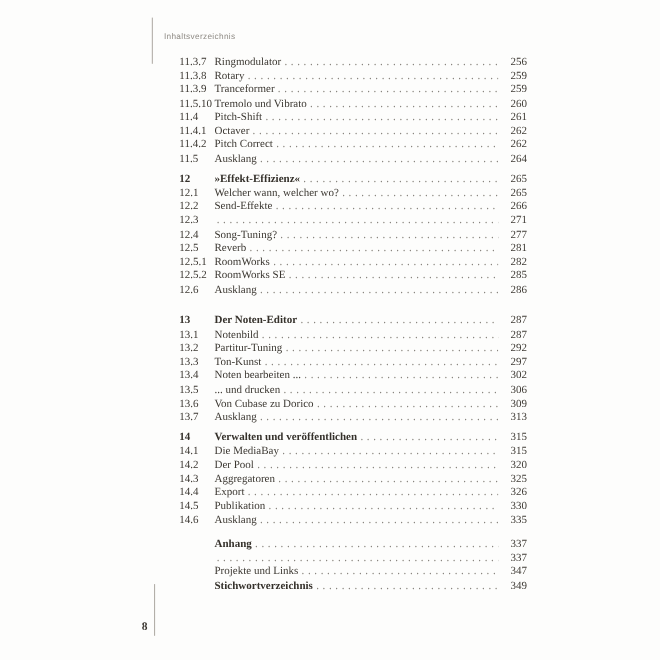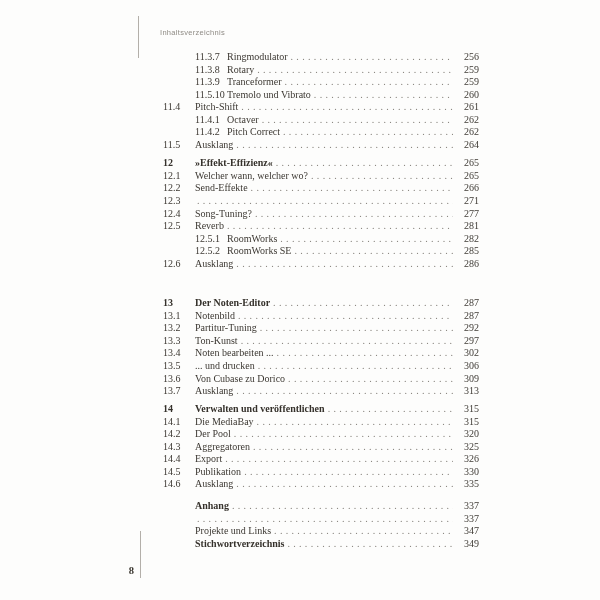--- a/index.html
+++ b/index.html
@@ -8,21 +8,21 @@
     background:#fefefe;
     font-family:"Liberation Serif","DejaVu Serif",serif;
     color:#3c3832;
     overflow:hidden;
   }
   #page{
     position:relative;width:600px;height:600px;background:#fdfdfc;
   }
   
   #running-header{
-    position:absolute;left:160px;top:28px;
+    position:absolute;left:149px;top:28px;
     font-family:"Liberation Sans","DejaVu Sans",sans-serif;
     font-size:7.5px;line-height:9px;letter-spacing:0.3px;
     color:#8f8b85;
   }
   .vrule{
     position:absolute;width:1px;background:#b3afa9;
   }
   #header-rule{left:138px;top:16px;height:42px;}
   #footer-rule{left:140px;top:531px;height:47px;}
   
@@ -30,30 +30,30 @@
     position:absolute;left:118px;top:565px;width:16px;
     text-align:right;font-size:10.5px;font-weight:bold;color:#3a362f;
   }
   
   #toc-list{
     position:absolute;left:163px;top:51px;width:316px;
     font-size:10px;
   }
   .group{margin-top:0;}
   .g1{margin-top:6px;}
-  .g2{margin-top:27px;}
+  .g2{margin-top:16px;}
   .g3{margin-top:5.5px;}
   .g4{margin-top:9px;}
   .g5{margin-top:0;}
   .row{
     display:flex;align-items:baseline;
     height:12.55px;line-height:12.55px;white-space:nowrap;
   }
   .num{flex:none;width:32px;}
-  .lvl2 .num{margin-left:32px;}
+  .lvl2 .num{}
   .title{flex:none;padding-right:1px;text-align:right;}
   .bold .num,.bold .title{font-weight:bold;color:#35312b;}
   .dots{
     flex:1 1 auto;overflow:hidden;
     color:#85817a;letter-spacing:0.4px;padding:0 3px 0 2px;
   }
   .page{flex:none;width:26px;text-align:right;color:#3f3b35;}
 </style>
 </head>
 <body>

